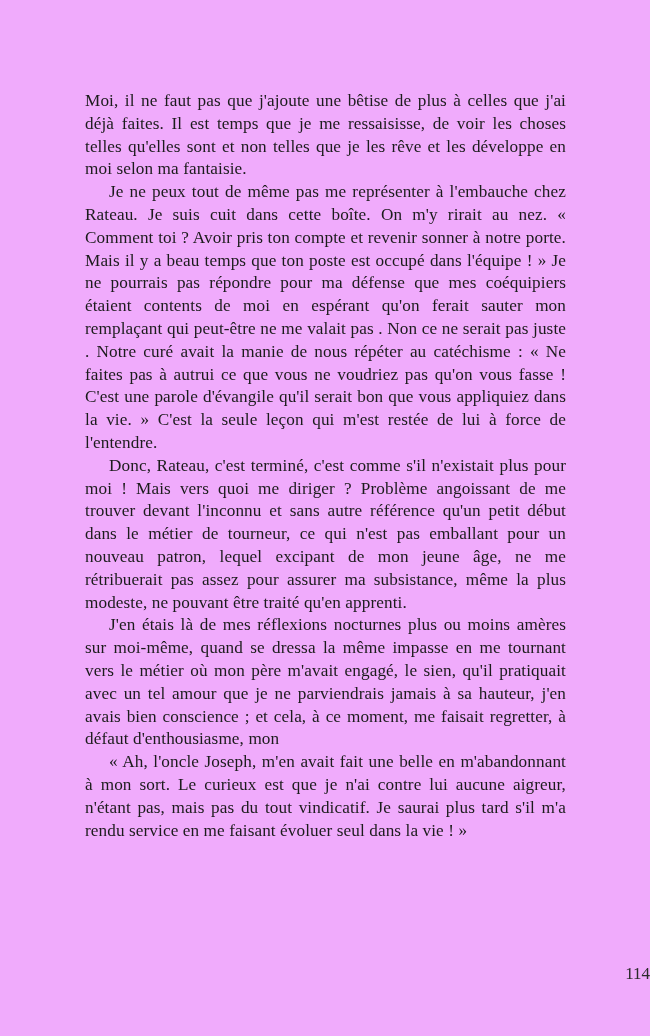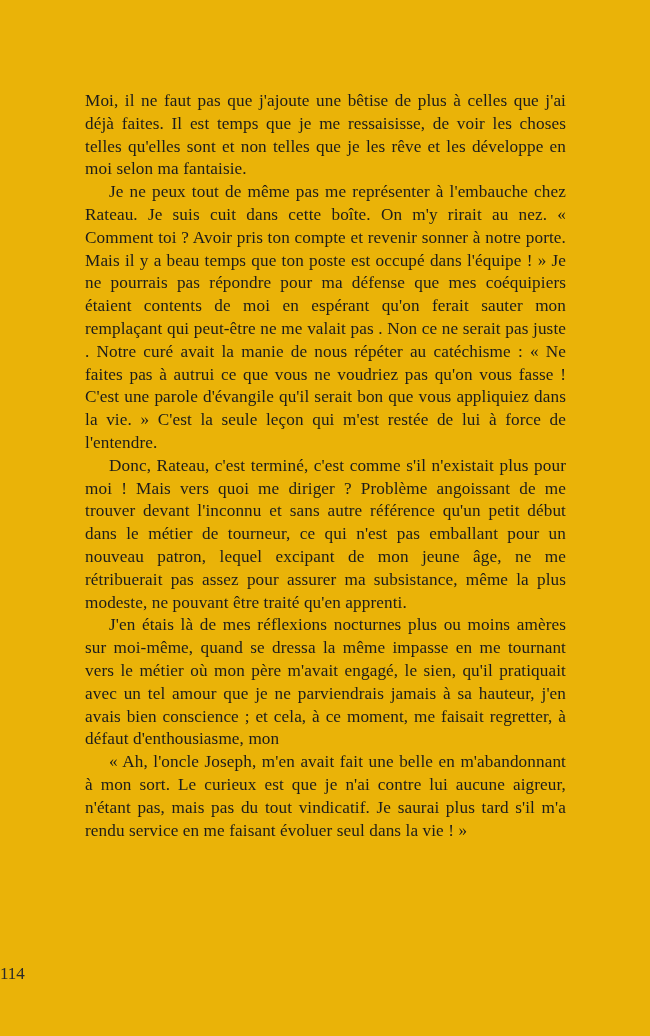--- a/index.html
+++ b/index.html
@@ -6,21 +6,21 @@
   html, body {
     margin: 0;
     padding: 0;
     background: #ffffff;
   }
   .book-page {
     position: relative;
     width: 650px;
     height: 1036px;
     margin: 0 auto;
-    background: #eab308;
+    background: #f0abfc;
     overflow: hidden;
     font-family: "Liberation Serif", "DejaVu Serif", serif;
     color: #1c1c1c;
   }
   .text-block {
     position: absolute;
     top: 90px;
     left: 85px;
     width: 481px;
     font-size: 17.2px;
@@ -34,21 +34,21 @@
     text-indent: 24px;
   }
   .para.first {
     text-indent: 0;
   }
   .page-number {
     position: absolute;
     left: 0;
     right: 0;
     bottom: 52px;
-    text-align: left;
+    text-align: right;
     font-size: 17px;
     color: #2a2a2a;
   }
 </style>
 </head>
 <body>
 
 <div class="book-page">
   <div class="text-block">
     <p class="para first">Moi, il ne faut pas que j'ajoute une bêtise de plus à celles que j'ai déjà faites. Il est temps que je me ressaisisse, de voir les choses telles qu'elles sont et non telles que je les rêve et les développe en moi selon ma fantaisie.</p>

